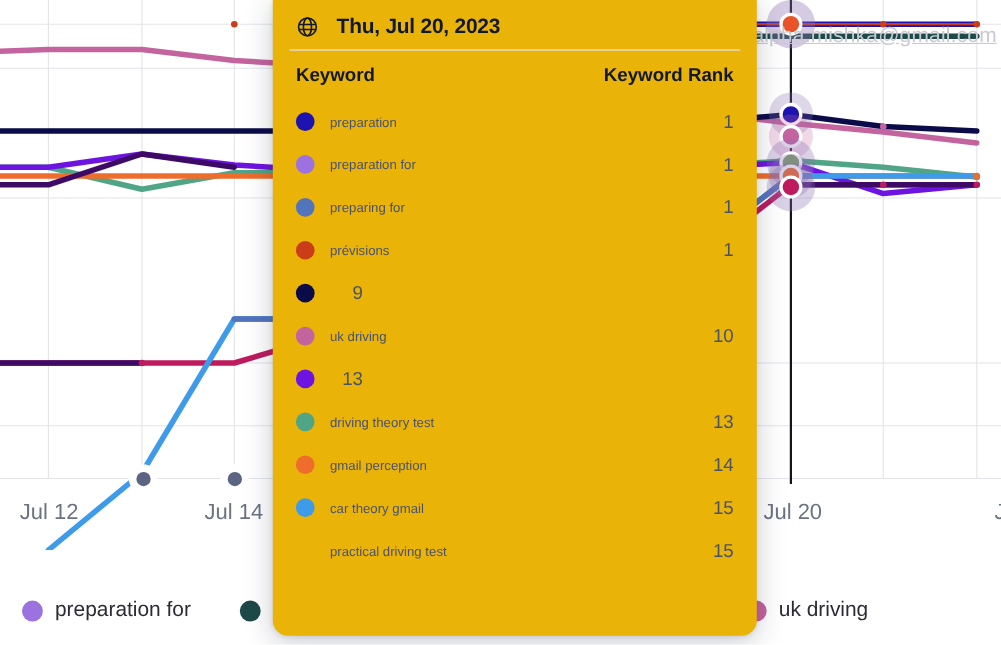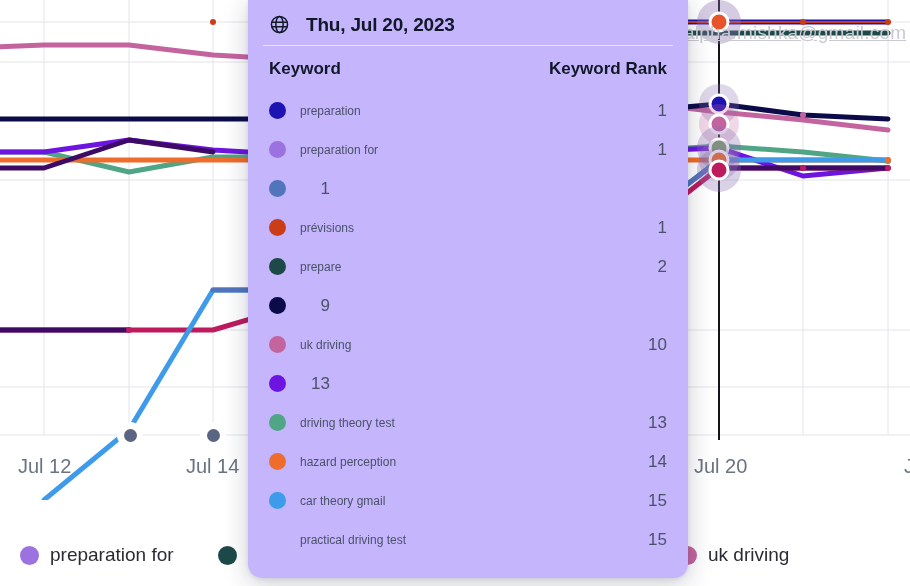--- a/index.html
+++ b/index.html
@@ -57,21 +57,21 @@
     white-space:nowrap;
   }
   .legend-dot{width:19px;height:19px;border-radius:50%;flex:none;}
   .legend-label{font-size:19px;color:#2b2b33;}
 
   
   #tooltip{
     position:absolute;
     left:248px;top:0px;
     width:440px;height:578px;
-    background:#c4b5fd;
+    background:#eab308;
     border-radius:0 0 14px 14px;
     box-shadow:0 6px 26px rgba(25,30,60,.22), 0 1px 4px rgba(25,30,60,.10);
     box-sizing:border-box;
     padding:0 21px;
     overflow:hidden;
   }
   .tt-head{
     display:flex;align-items:center;gap:16px;
     height:45px;
     padding-top:4px;
@@ -249,53 +249,49 @@
         <span class="row-name">preparation</span>
         <span class="row-rank">1</span>
       </div>
       <div class="tt-row">
         <span class="row-dot" style="background: rgb(155, 114, 224);"></span>
         <span class="row-name">preparation for</span>
         <span class="row-rank">1</span>
       </div>
       <div class="tt-row">
         <span class="row-dot" style="background: rgb(82, 116, 189);"></span>
+        <span class="row-name">preparing for</span>
         <span class="row-rank">1</span>
       </div>
       <div class="tt-row">
         <span class="row-dot" style="background: rgb(203, 61, 25);"></span>
         <span class="row-name">prévisions</span>
         <span class="row-rank">1</span>
       </div>
       <div class="tt-row">
-        <span class="row-dot" style="background: rgb(29, 74, 72);"></span>
-        <span class="row-name">prepare</span>
-        <span class="row-rank">2</span>
-      </div>
-      <div class="tt-row">
         <span class="row-dot" style="background: rgb(11, 11, 74);"></span>
         <span class="row-rank">9</span>
       </div>
       <div class="tt-row">
         <span class="row-dot" style="background: rgb(196, 100, 159);"></span>
         <span class="row-name">uk driving</span>
         <span class="row-rank">10</span>
       </div>
       <div class="tt-row">
         <span class="row-dot" style="background: rgb(109, 20, 224);"></span>
         <span class="row-rank">13</span>
       </div>
       <div class="tt-row">
         <span class="row-dot" style="background: rgb(79, 165, 133);"></span>
         <span class="row-name">driving theory test</span>
         <span class="row-rank">13</span>
       </div>
       <div class="tt-row">
         <span class="row-dot" style="background: rgb(238, 108, 44);"></span>
-        <span class="row-name">hazard perception</span>
+        <span class="row-name">gmail perception</span>
         <span class="row-rank">14</span>
       </div>
       <div class="tt-row">
         <span class="row-dot" style="background: rgb(61, 155, 233);"></span>
         <span class="row-name">car theory gmail</span>
         <span class="row-rank">15</span>
       </div>
       <div class="tt-row">
         <span class="row-dot"></span>
         <span class="row-name">practical driving test</span>

